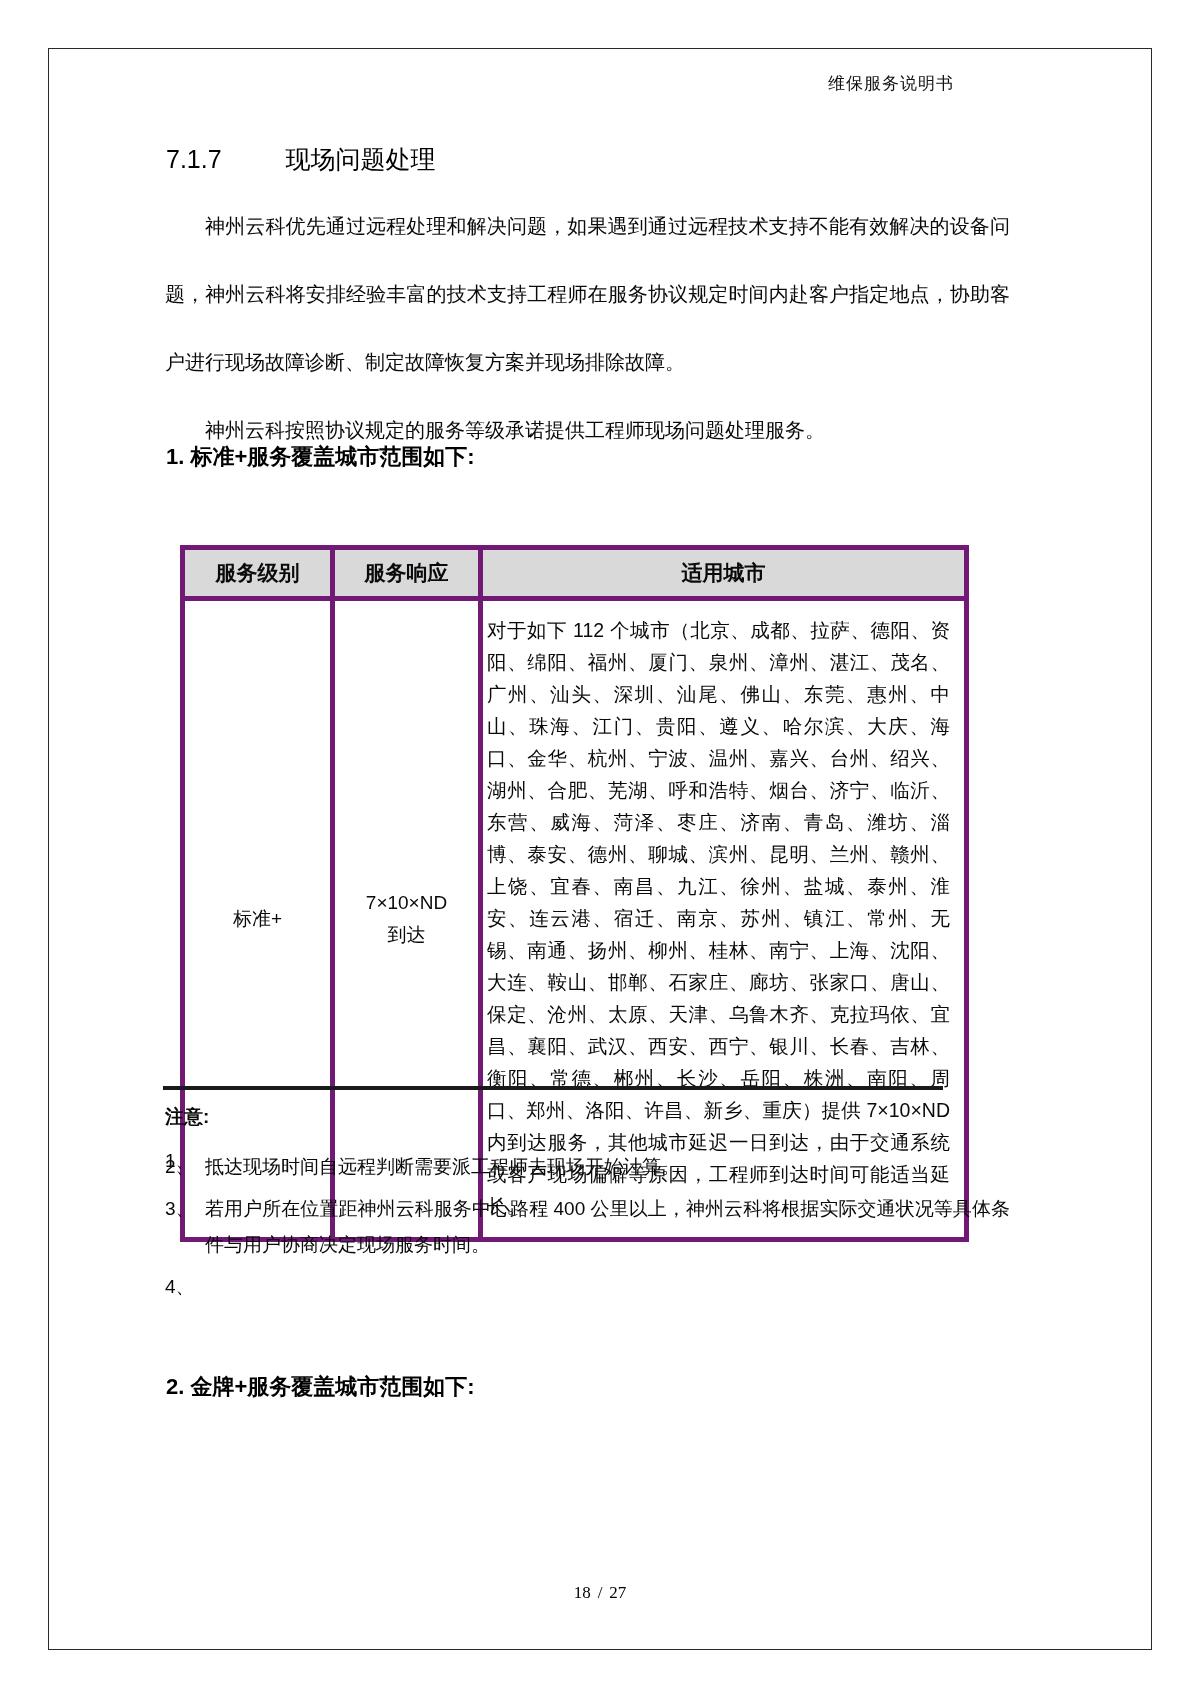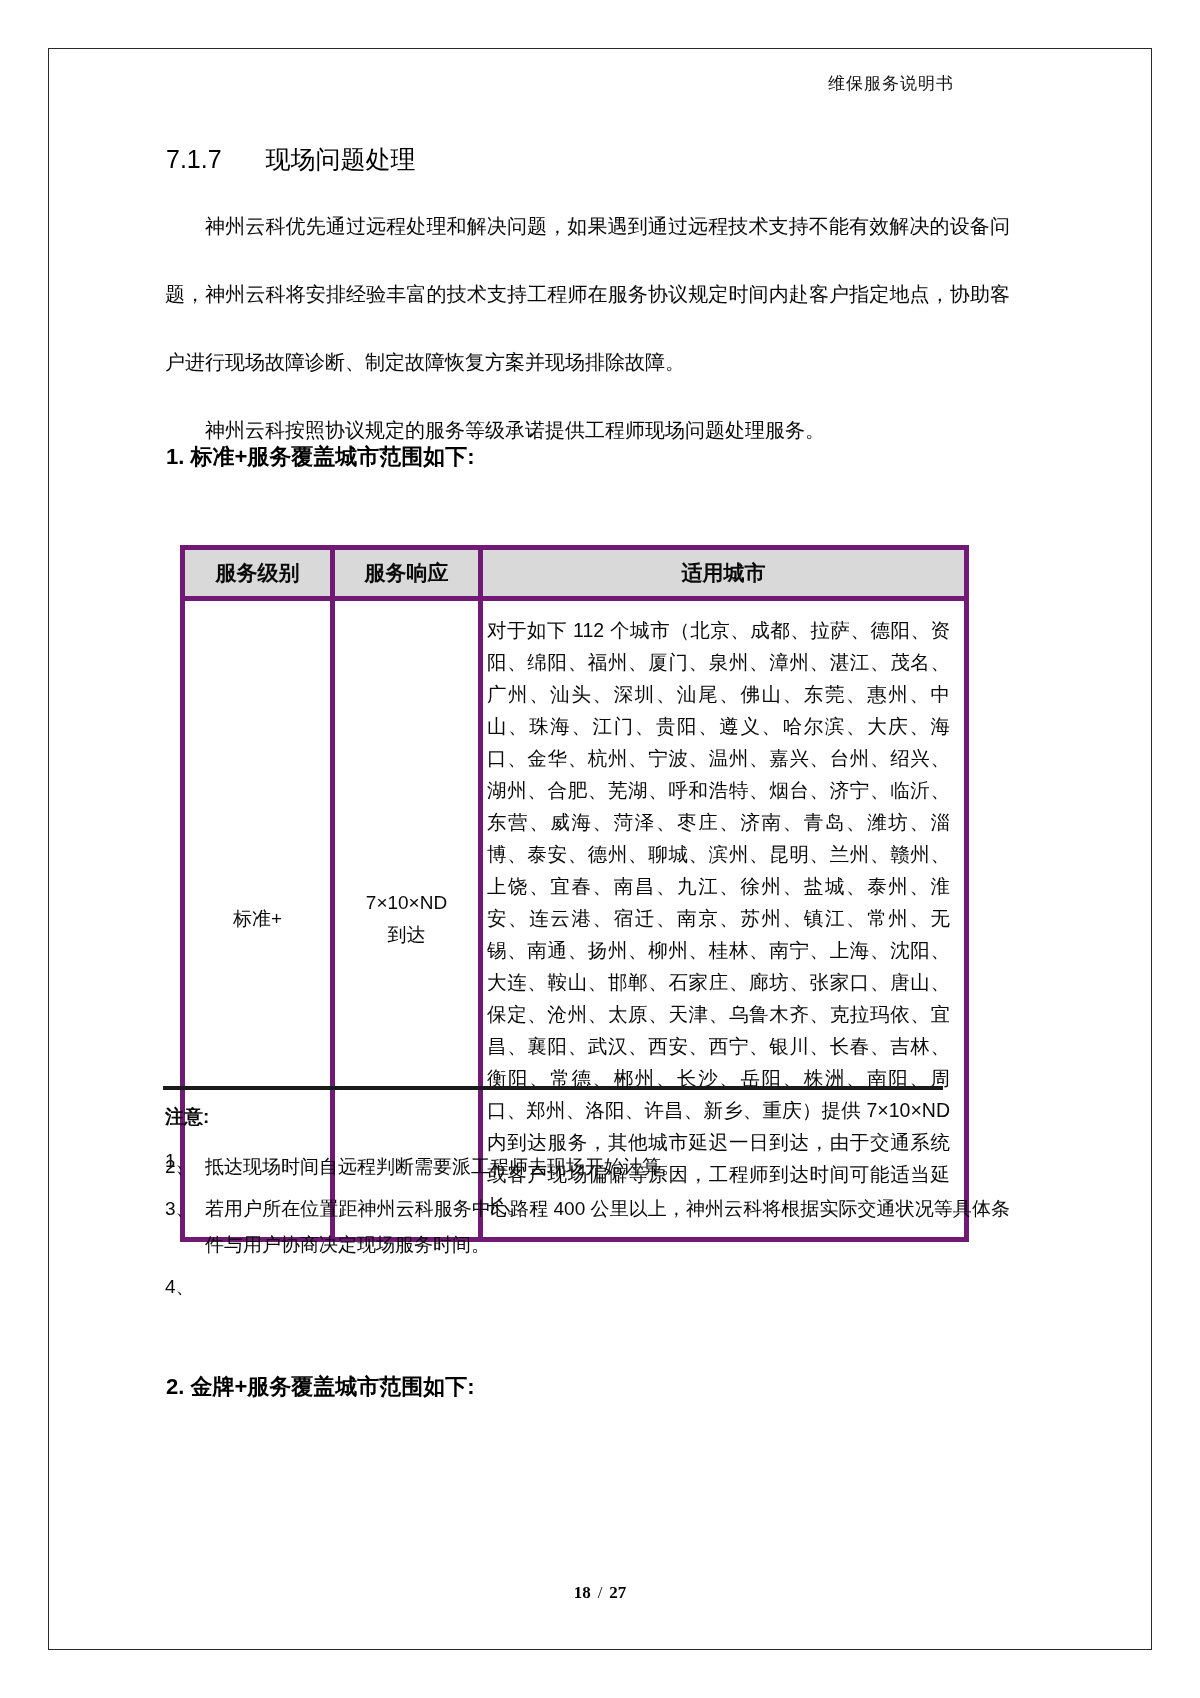--- a/index.html
+++ b/index.html
@@ -14,21 +14,21 @@
   }
   .header-right {
     position:absolute; top:72px; right:246px;
     font-family:"Liberation Serif","DejaVu Serif",serif;
     font-size:17px; color:#111; letter-spacing:1px;margin-left:48px;
   }
   .section-title {
     position:absolute; left:166px; top:126px;
     font-size:25px; font-weight:400; color:#000;
   }
-  .section-title .num { margin-right:44px; }
+  .section-title .num { margin-right:64px; }
   .body-copy {
     position:absolute; left:165px; top:192px; width:845px;
     font-size:20px; line-height:68px; text-align:justify;
   }
   .body-copy p { margin:0; text-indent:2em; }
   .list-heading {
     position:absolute; left:166px;
     font-size:22px; font-weight:700; color:#000;
   }
   .h-std { top:442px; }
@@ -65,21 +65,21 @@
     position:absolute; left:165px; top:1143px; width:845px;
     font-size:19px;
   }
   .note-item { position:relative; padding-left:40px; margin-bottom:6px;
     line-height:36px; text-align:justify; }
   .note-item .n { position:absolute; left:0; top:0; }
   .footer {
     position:absolute; left:0; top:1583px; width:1200px; text-align:center;
     font-family:"Liberation Serif","DejaVu Serif",serif; font-size:17px; color:#000;
   }
-  .footer .pg { font-weight:700; }
+  .footer .pg { font-weight:400; }
   .footer .sep { font-weight:400; margin:0 7px; }
 </style>
 </head>
 <body>
 
 <div class="page-border"></div>
 
 <div class="header-right">维保服务说明书</div>
 
 <h1 class="section-title"><span class="num">7.1.7</span><span>现场问题处理</span></h1>

